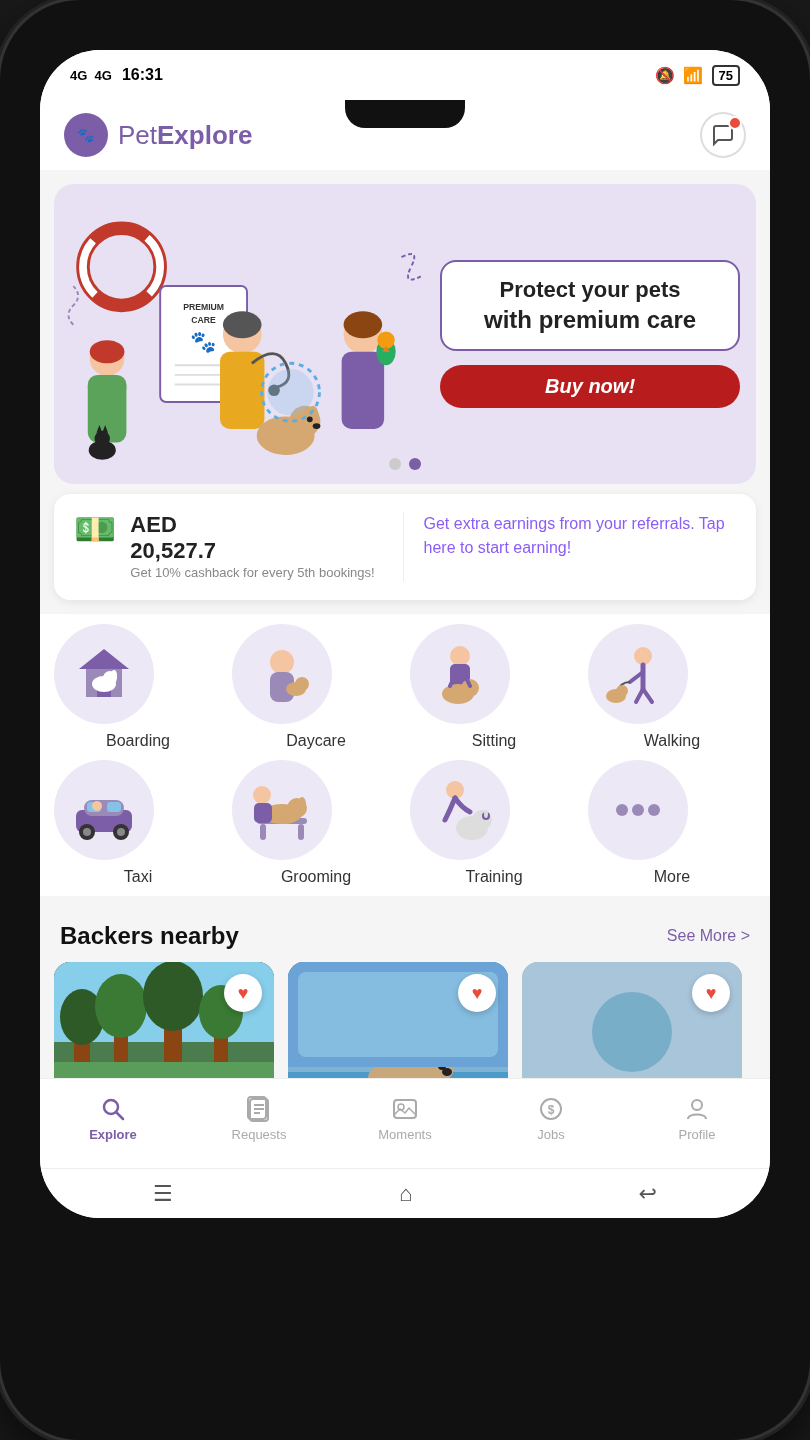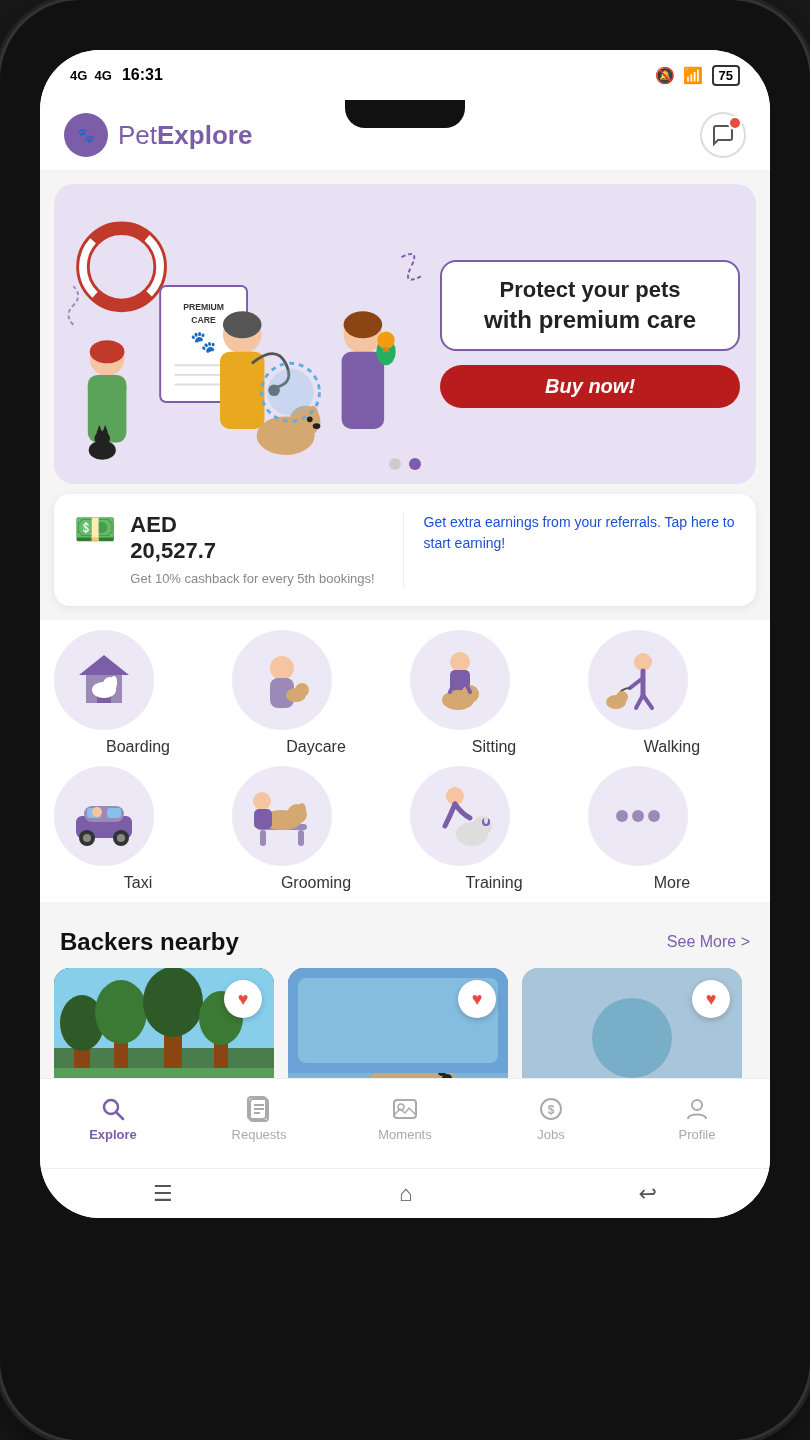--- a/index.html
+++ b/index.html
@@ -209,30 +209,30 @@
       line-height: 1;
     }
     .earnings-info h3 {
       font-size: 22px;
       font-weight: 700;
       color: #222;
     }
     .earnings-info p {
       font-size: 13px;
       color: #888;
-      margin-top: 6px;
+      margin-top: 0;
       line-height: 1.4;
     }
     .earnings-right {
       flex: 1;
       padding-left: 4px;
     }
     .earnings-right p {
-      font-size: 14px;
-      color: #1d4ed8;
+      font-size: 16px;
+      color: #8b5cf6;
       line-height: 1.5;
     }
     
     .service-grid {
       display: grid;
       grid-template-columns: repeat(4, 1fr);
       gap: 10px;
       padding: 10px 14px;
       background: #fff;
       margin: 0 0 10px;

